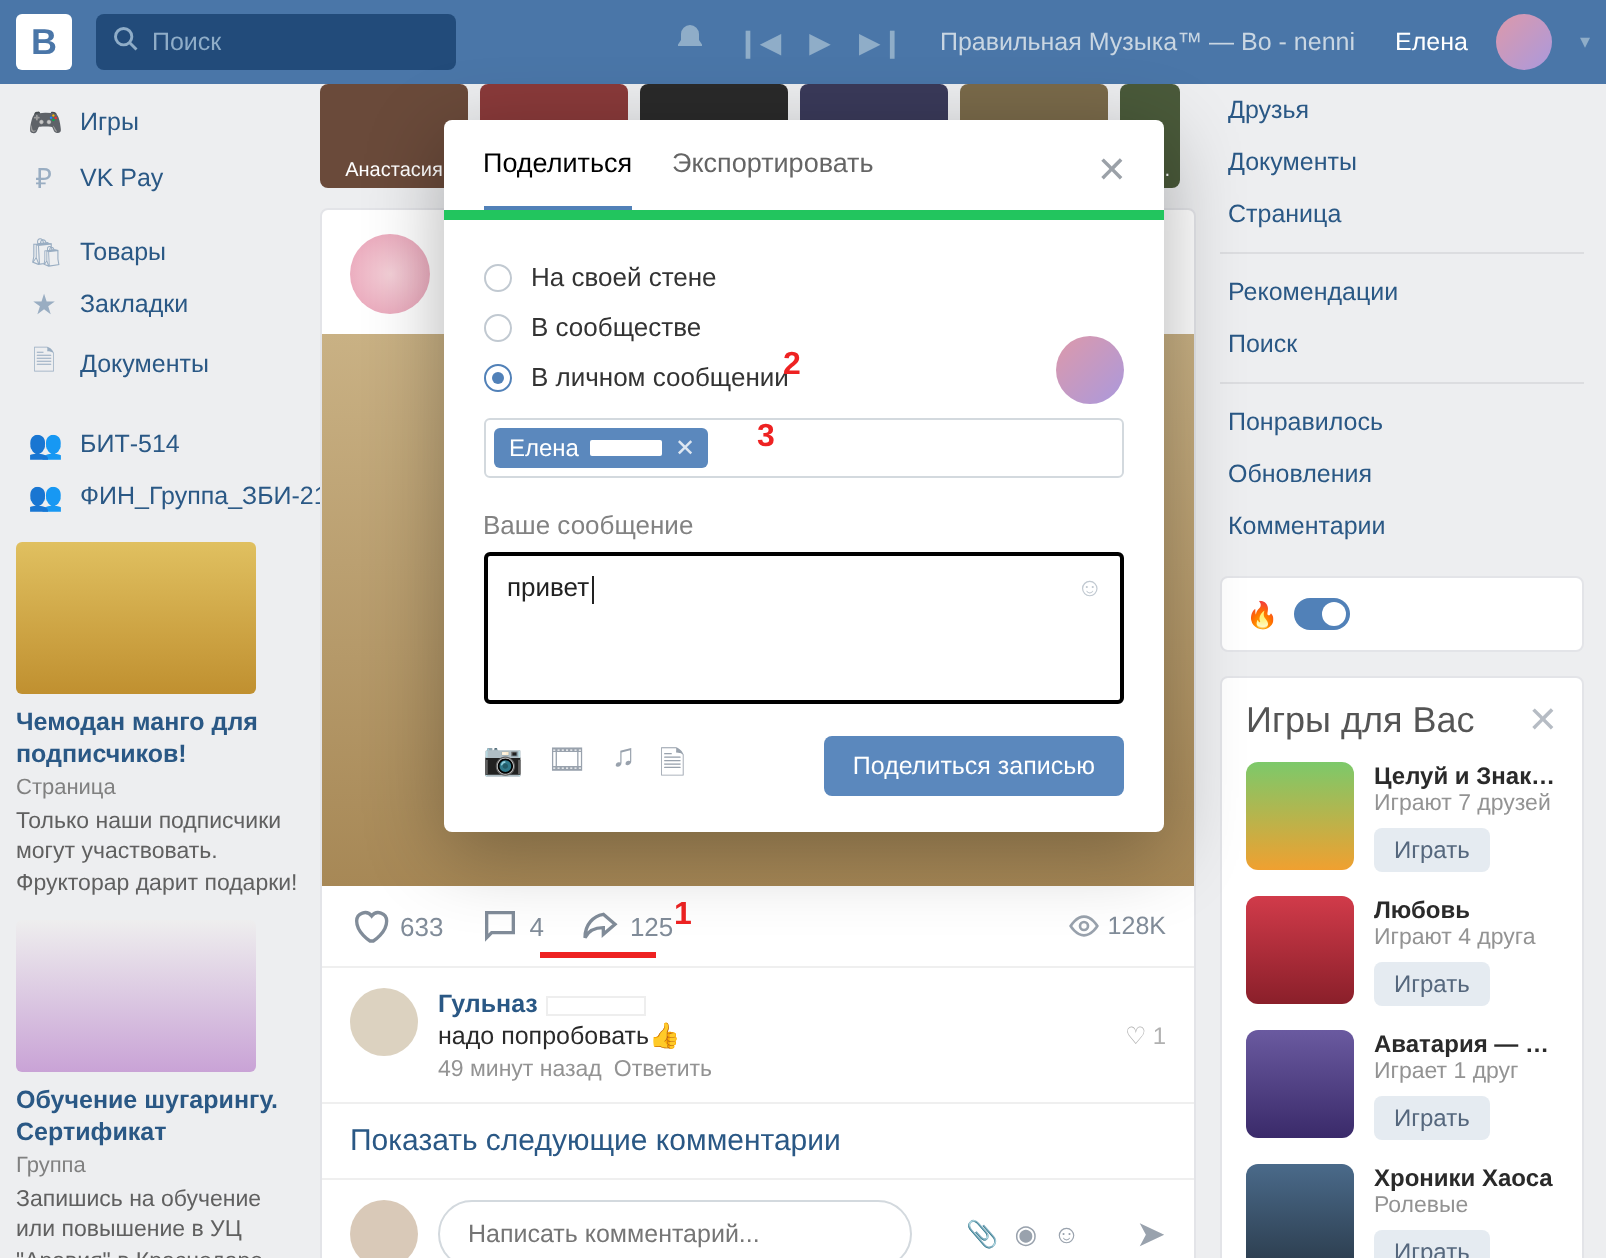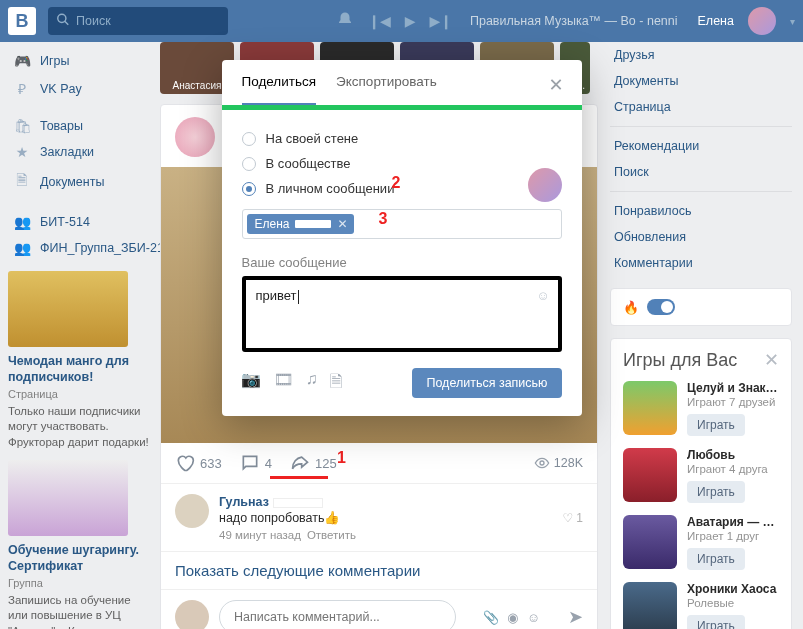--- a/index.html
+++ b/index.html
@@ -80,21 +80,21 @@
 .radio-row { display: flex; align-items: center; gap: 10px; padding: 5px 0; cursor: pointer; font-size: 13px; color: #333; }
 .radio { width: 14px; height: 14px; border: 1.5px solid #c1c9d1; border-radius: 50%; position: relative; flex-shrink: 0; }
 .radio.checked { border-color: #5181b8; }
 .radio.checked::after { content: ""; position: absolute; inset: 3px; background: #5181b8; border-radius: 50%; }
 .modal-ava { position: absolute; right: 20px; top: 58px; width: 34px; height: 34px; border-radius: 50%; background: linear-gradient(135deg,#d9a,#a9d); }
 .token-field { border: 1px solid #d3d9de; border-radius: 3px; padding: 4px; margin-top: 8px; display: flex; }
 .token { background: #5b88bd; color: #fff; border-radius: 3px; padding: 3px 6px 3px 8px; font-size: 12px; display: flex; align-items: center; gap: 6px; }
 .token-mask { display: inline-block; width: 36px; height: 8px; background: #fff; border-radius: 1px; }
 .token-x { cursor: pointer; opacity: 0.8; }
 .msg-label { color: #828282; font-size: 13px; margin-top: 16px; }
-.msg-area { border: 4px solid #000000; border-radius: 3px; margin-top: 6px; padding: 8px 10px; height: 76px; font-size: 13px; color: #222; position: relative; }
+.msg-area { border: 2px solid #000000; border-radius: 3px; margin-top: 6px; padding: 8px 10px; height: 76px; font-size: 13px; color: #222; position: relative; }
 .msg-smile { position: absolute; right: 8px; top: 8px; color: #c1c9d1; }
 .caret { display: inline-block; width: 1px; height: 14px; background: #222; vertical-align: middle; margin-left: 1px; }
 .modal-foot { display: flex; align-items: center; margin-top: 16px; }
 .attach-icons { display: flex; gap: 12px; color: #99a2ad; }
 .attach-icons span { cursor: pointer; font-size: 16px; }
 .share-btn { margin-left: auto; background: #5b88bd; color: #fff; border: none; border-radius: 4px; padding: 8px 14px; font-size: 12.5px; cursor: pointer; }
 </style>
 </head>
 <body>
 

